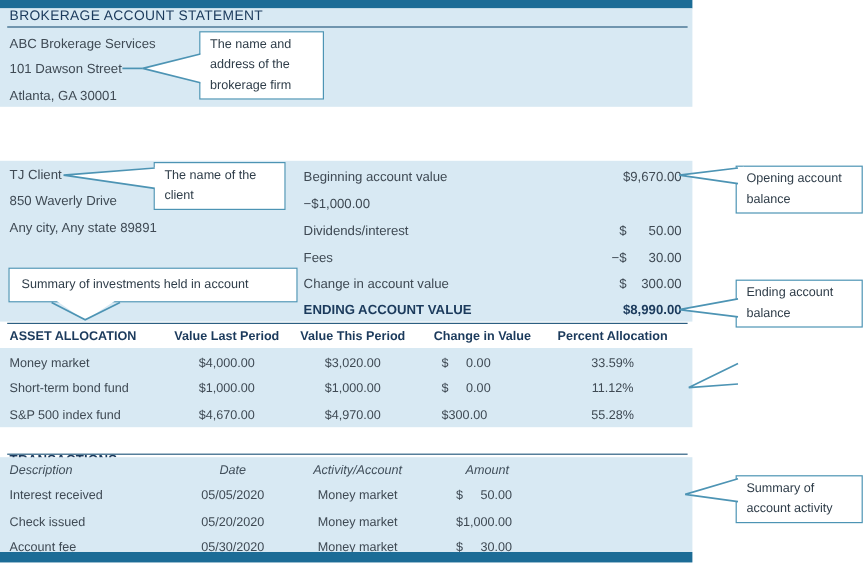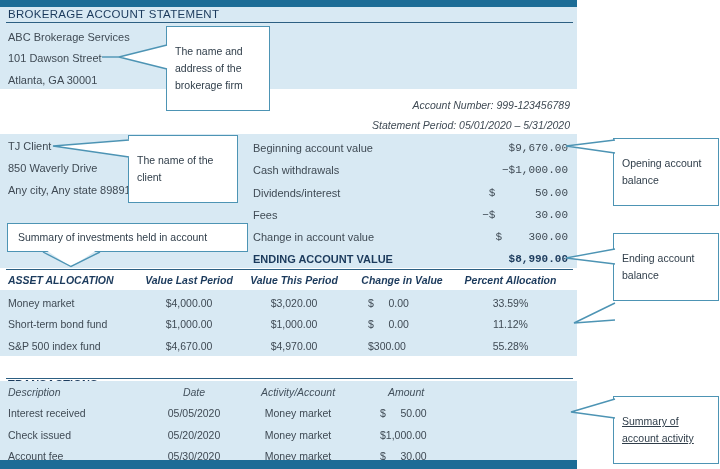--- a/index.html
+++ b/index.html
@@ -11,70 +11,65 @@
   .rule{position:absolute;height:1.5px;background:#2c5f82;}
   .navy{color:#1b3a5c;font-weight:bold;}
   .doc-title{position:absolute;left:8px;top:8px;font-size:11.5px;line-height:13px;
              letter-spacing:.3px;color:#1b3a5c;font-weight:normal;}
   .addr{position:absolute;left:8px;font-size:11px;line-height:21.5px;}
   .meta{position:absolute;top:96px;right:150px;text-align:right;font-style:italic;
         font-size:10.5px;line-height:19.5px;color:#3f4a54;}
   .sumwrap{position:absolute;left:253px;top:137px;width:315px;font-size:11px;}
   .srow{display:flex;height:22.3px;line-height:22.3px;}
   .srow .lab{flex:1;text-align:left;}
-  .srow .val{white-space:pre;text-align:left;font-family:Liberation Mono, monospace;}
+  .srow .val{white-space:pre;text-align:left;}
   .grid{position:absolute;left:0;width:577px;display:grid;
         grid-template-columns:132px 98px 112px 104px 113px;
         padding-left:8px;box-sizing:border-box;font-size:10.5px;}
   .grid .c{overflow:visible;white-space:pre;}
   .tc{text-align:center;}
   .tl4{text-align:left;padding-left:18px;}
   .tgrid{display:grid;grid-template-columns:132px 108px 100px 180px;
          padding-left:8px;box-sizing:border-box;font-size:10.5px;white-space:pre;}
   .callout{position:absolute;background:#fff;border:1.5px solid #4d94b4;
-           font-size:10.5px;line-height:17px;color:#2f3d49;padding:16px 8px;
+           font-size:10.5px;line-height:17px;color:#2f3d49;padding:2px 8px;
            box-sizing:border-box;z-index:2;}
   .pointers{position:absolute;left:0;top:0;z-index:3;pointer-events:none;}
   .italic{font-style:italic;color:#42505c;}
 </style>
 </head>
 <body>
 
 <div class="page">
 
   <div class="bar" style="top:0;height:7px;"></div>
 
   <div class="panel" style="top:7px;height:82px;"></div>
   <div class="doc-title">BROKERAGE ACCOUNT STATEMENT</div>
   <div class="rule" style="left:6px;top:21.5px;width:567px;"></div>
   <div class="addr" style="top:26.5px;">
     <div>ABC Brokerage Services</div>
     <div>101 Dawson Street</div>
     <div>Atlanta, GA 30001</div>
   </div>
 
-  <div class="meta">
-    <div>Account Number: 999-123456789</div>
-    <div>Statement Period: 05/01/2020 – 5/31/2020</div>
-  </div>
 
   <div class="panel" style="top:134px;height:134px;"></div>
   <div class="addr" style="top:135px;line-height:22px;">
     <div>TJ Client</div>
     <div>850 Waverly Drive</div>
     <div>Any city, Any state 89891</div>
   </div>
 
   <div class="sumwrap">
     <div class="srow">
       <span class="lab">Beginning account value</span>
       <span class="val">$9,670.00</span>
     </div>
     <div class="srow">
-      <span class="lab">Cash withdrawals</span>
       <span class="val">−$1,000.00</span>
     </div>
     <div class="srow">
       <span class="lab">Dividends/interest</span>
       <span class="val">$      50.00</span>
     </div>
     <div class="srow">
       <span class="lab">Fees</span>
       <span class="val">−$      30.00</span>
     </div>
@@ -82,21 +77,21 @@
       <span class="lab">Change in account value</span>
       <span class="val">$    300.00</span>
     </div>
     <div class="srow navy">
       <span class="lab">ENDING ACCOUNT VALUE</span>
       <span class="val">$8,990.00</span>
     </div>
   </div>
 
   <div class="rule" style="left:6px;top:268.5px;width:567px;height:1.2px;"></div>
-  <div class="grid navy" style="top:274px;font-style:italic;">
+  <div class="grid navy" style="top:274px;">
     <span class="c">ASSET ALLOCATION</span>
     <span class="c tc">Value Last Period</span>
     <span class="c tc">Value This Period</span>
     <span class="c tc">Change in Value</span>
     <span class="c tc">Percent Allocation</span>
   </div>
   <div class="panel" style="top:290px;height:66px;padding-top:3px;box-sizing:border-box;">
     <div class="grid" style="position:static;line-height:21.3px;">
       <span class="c">Money market</span>
       <span class="c tc">$4,000.00</span>
@@ -159,21 +154,21 @@
   </div>
   <div class="callout" style="left:128px;top:135px;width:110px;">
     <span>The name of the client</span>
   </div>
   <div class="callout" style="left:613px;top:138px;width:106px;">
     <span>Opening account balance</span>
   </div>
   <div class="callout" style="left:613px;top:233px;width:106px;">
     <span>Ending account balance</span>
   </div>
-  <div class="callout" style="left:613px;top:396px;width:106px;text-decoration:underline;">
+  <div class="callout" style="left:613px;top:396px;width:106px;">
     <span>Summary of account activity</span>
   </div>
 
   <svg class="pointers" width="720" height="469" viewBox="0 0 720 469">
 
     <polygon points="119,57 171,44 171,70" fill="#ffffff"></polygon>
     <polyline points="167,45 119,57 167,69" fill="none" stroke="#4d94b4" stroke-width="1.4"></polyline>
     <line x1="102" y1="57" x2="119" y2="57" stroke="#4d94b4" stroke-width="1.4"></line>
 
     <polygon points="53,146 134,139 134,158" fill="#ffffff"></polygon>

